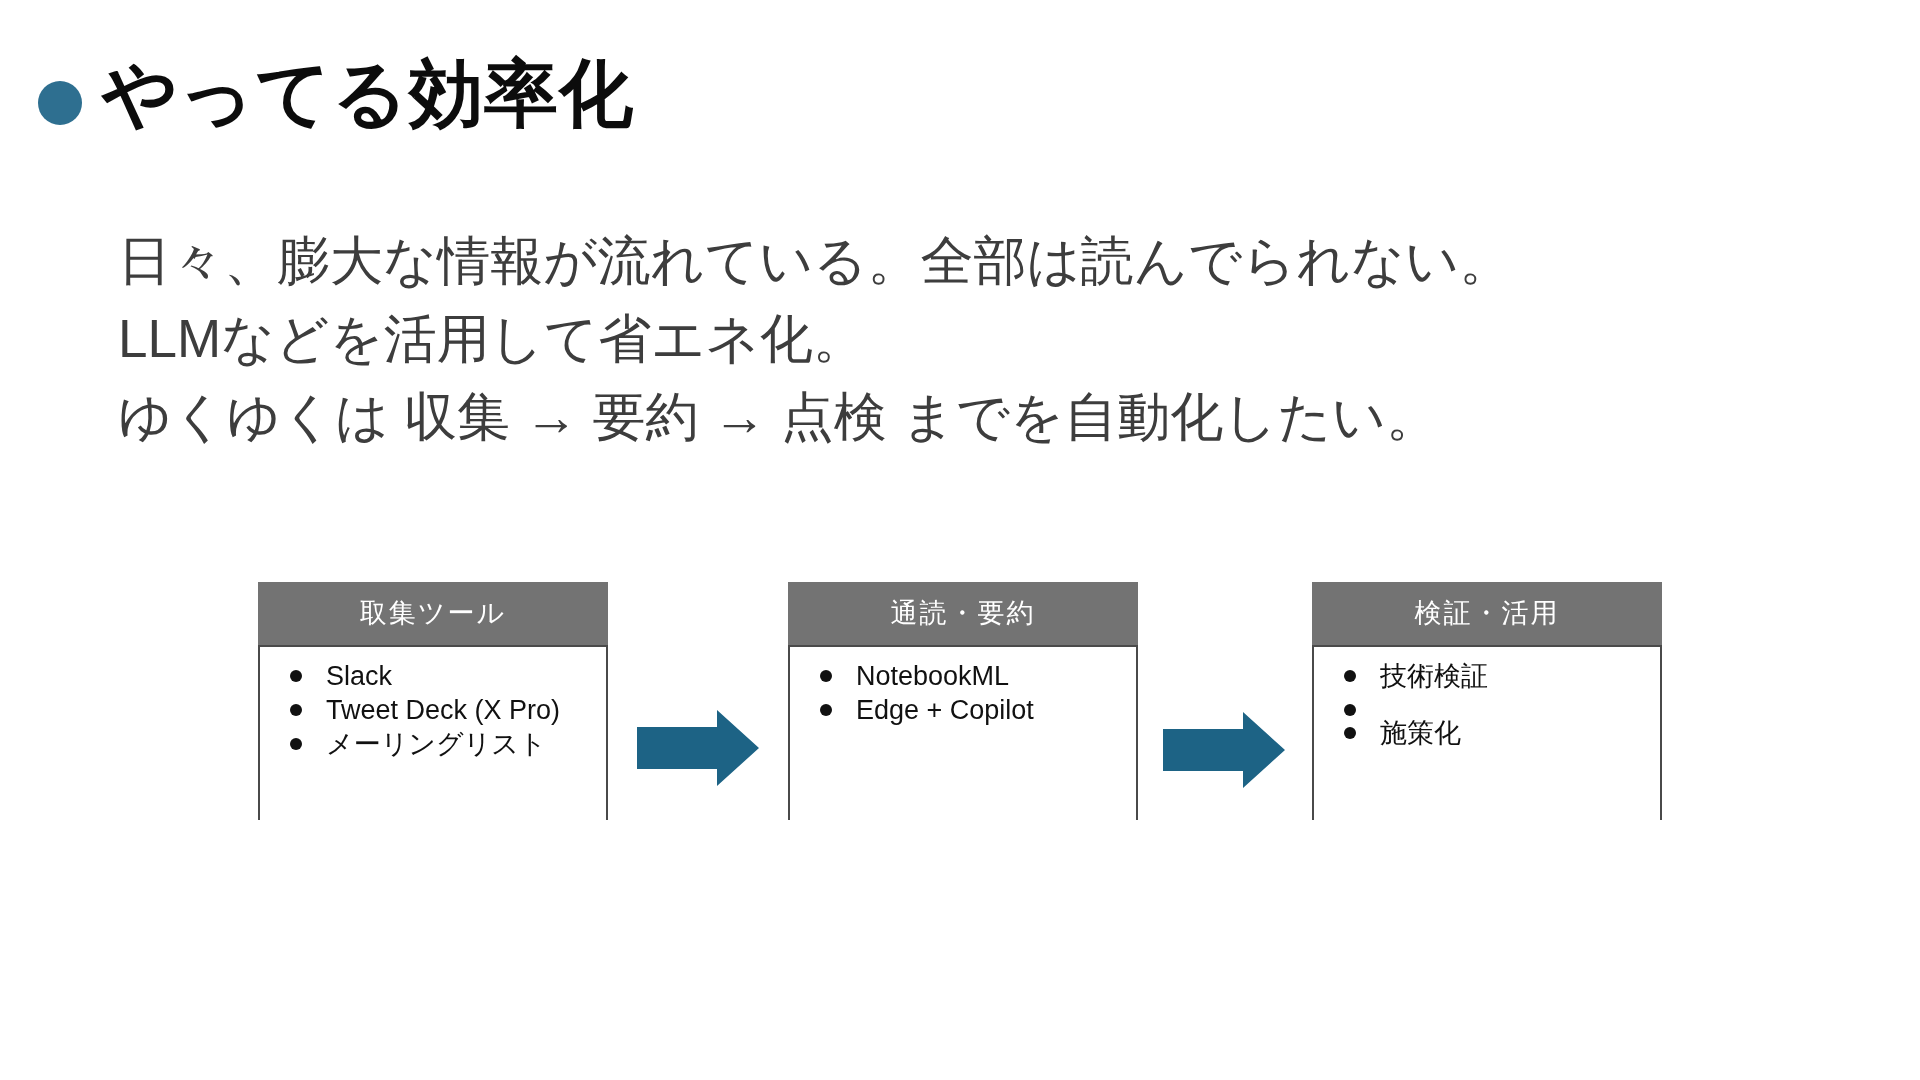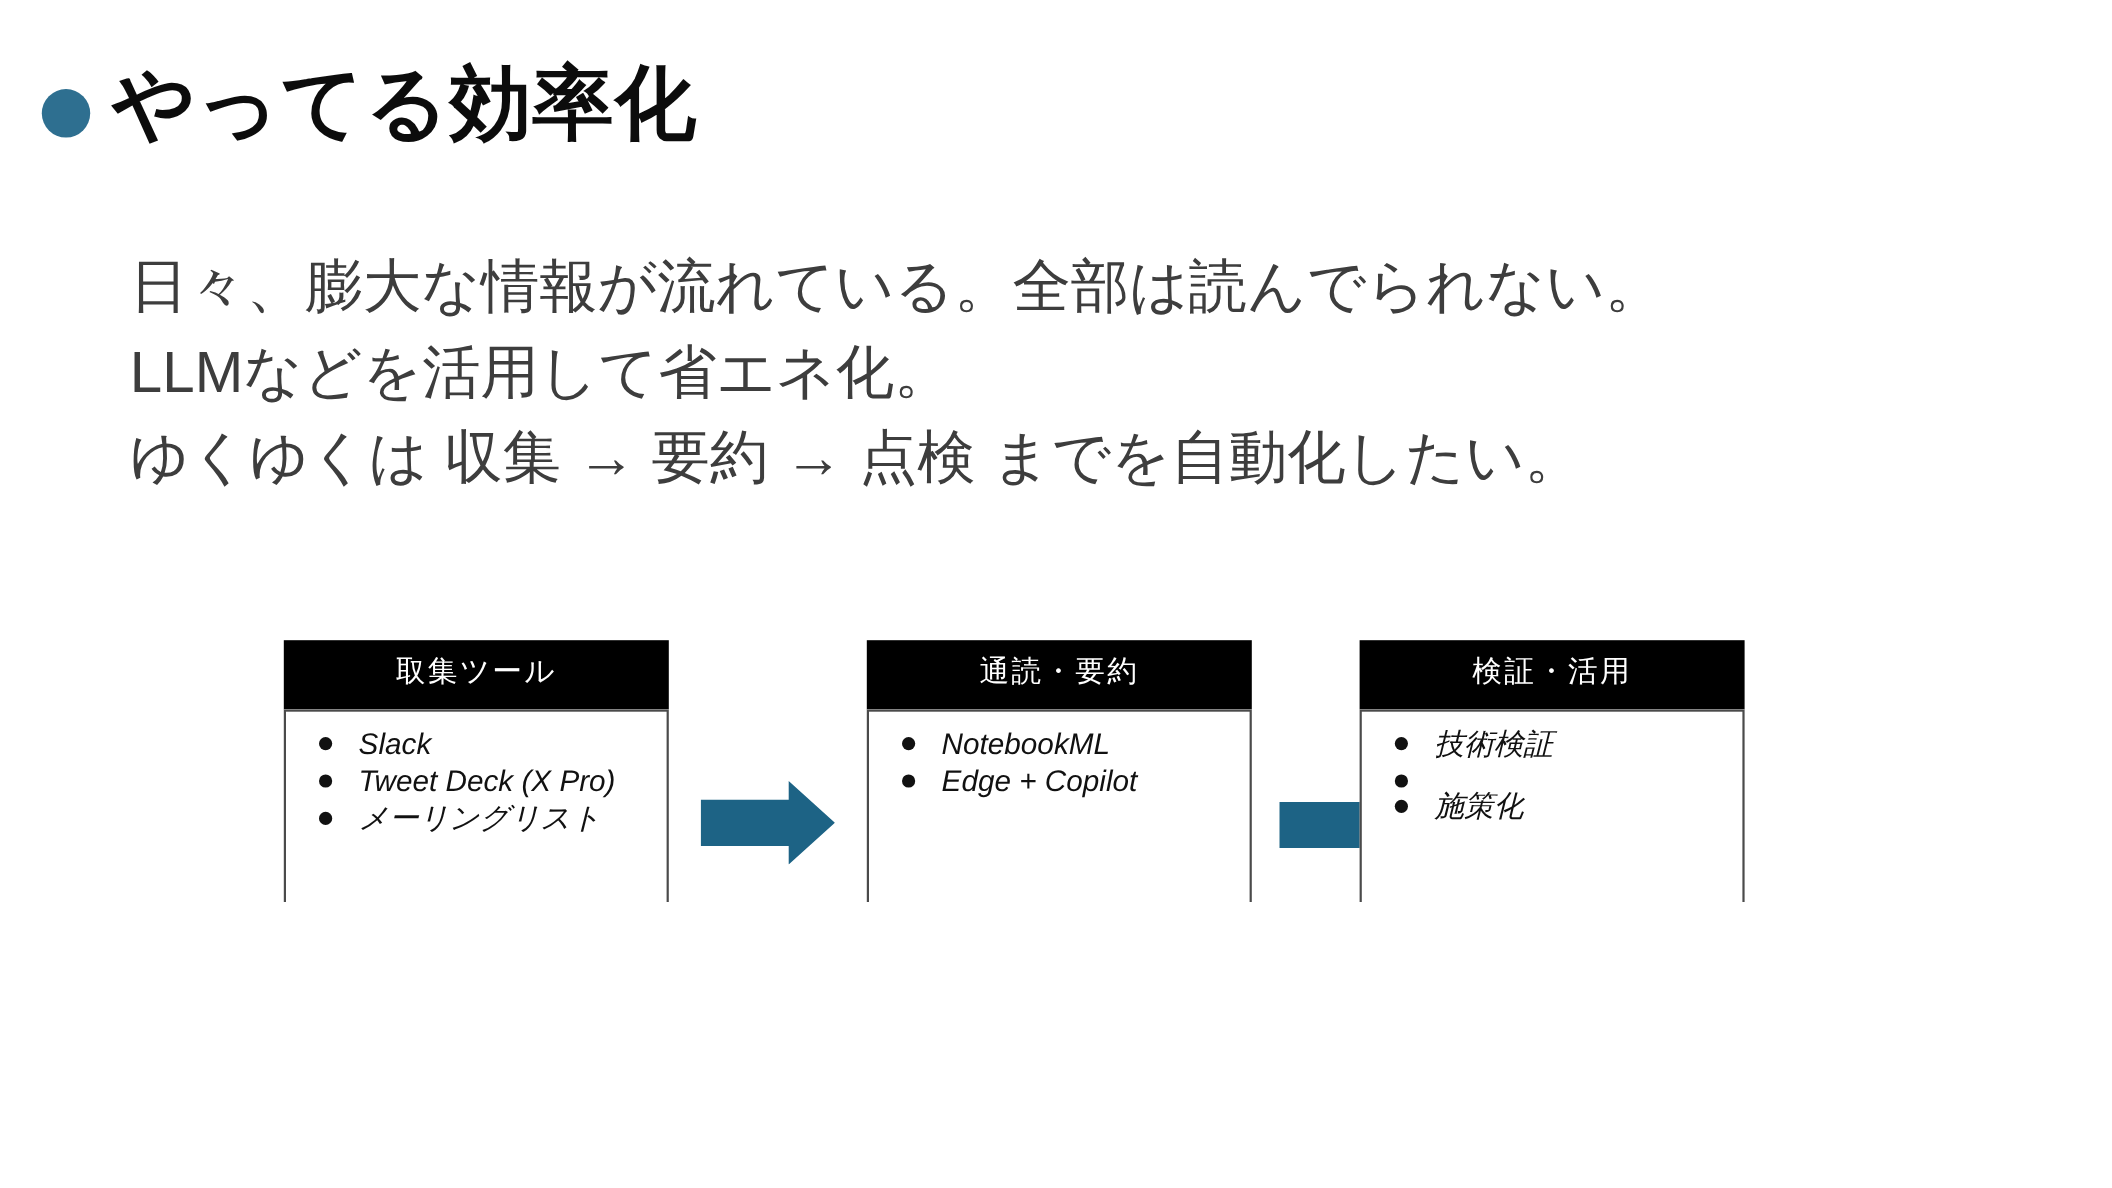--- a/index.html
+++ b/index.html
@@ -40,31 +40,30 @@
     line-height: 78px;
     color: #3d3d3d;
     white-space: nowrap;
   }
   .body-text p { margin: 0; }
 
   
   .flow-box { position: absolute; top: 582px; width: 350px; }
   .flow-box.pos-0 { left: 258px; }
   .flow-box.pos-1 { left: 788px; }
-  .flow-box.pos-2 { left: 1236px; border-radius: 20px; }
+  .flow-box.pos-2 { left: 1312px; border-radius: 20px; }
 
   .flow-box-header {
     height: 63px;
     line-height: 63px;
-    background: #000000;
+    background: #737373;
     color: #ffffff;
     text-align: center;
     font-size: 27px;
     letter-spacing: 2px;
-    font-family: Liberation Mono, monospace;
   }
   .flow-box-body {
     box-sizing: border-box;
     height: 200px;
     border: 2px solid #4a4a4a;
     background: #ffffff;
     padding: 12px 30px 0 24px;
   }
   .flow-list { list-style: none; margin: 0; padding: 0; }
   .flow-item {
@@ -74,21 +73,21 @@
     line-height: 34px;
     color: #111111;
   }
   .flow-item .dot {
     flex: none;
     width: 12px; height: 12px;
     border-radius: 50%;
     background: #111111;
     margin: 11px 24px 0 6px;
   }
-  .flow-item .item-text { display: block; font-style: italic; }
+  .flow-item .item-text { display: block; }
 
   
   .flow-arrow { position: absolute; width: 122px; height: 76px; }
   .flow-arrow.pos-0 { left: 637px; top: 710px; }
   .flow-arrow.pos-1 { left: 1163px; top: 712px; }
   .flow-arrow svg { display: block; width: 100%; height: 100%; }
   .flow-arrow polygon { fill: #1d6385; }
 </style>
 </head>
 <body>

